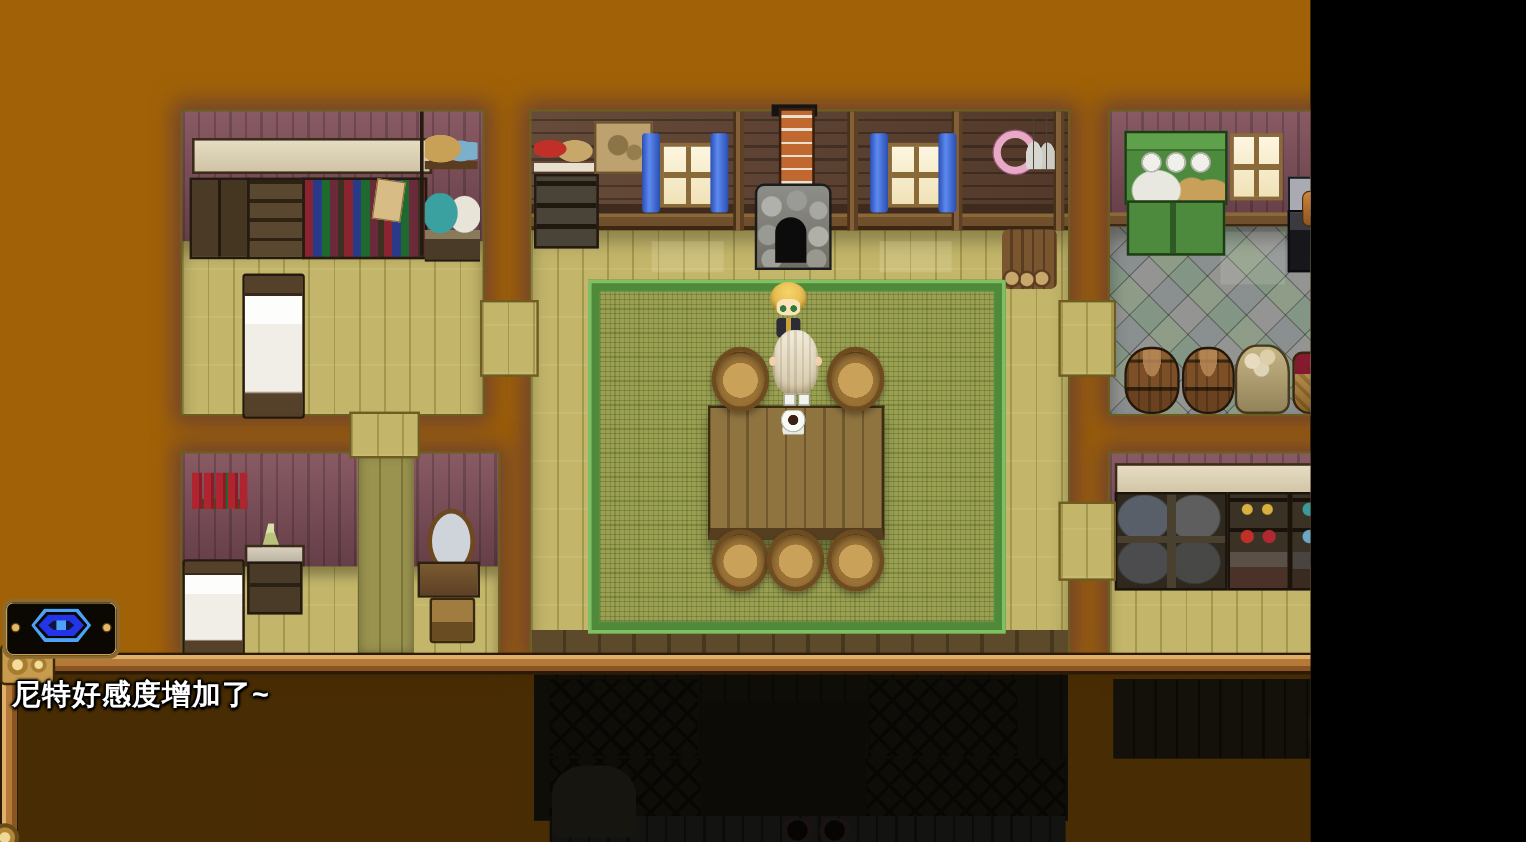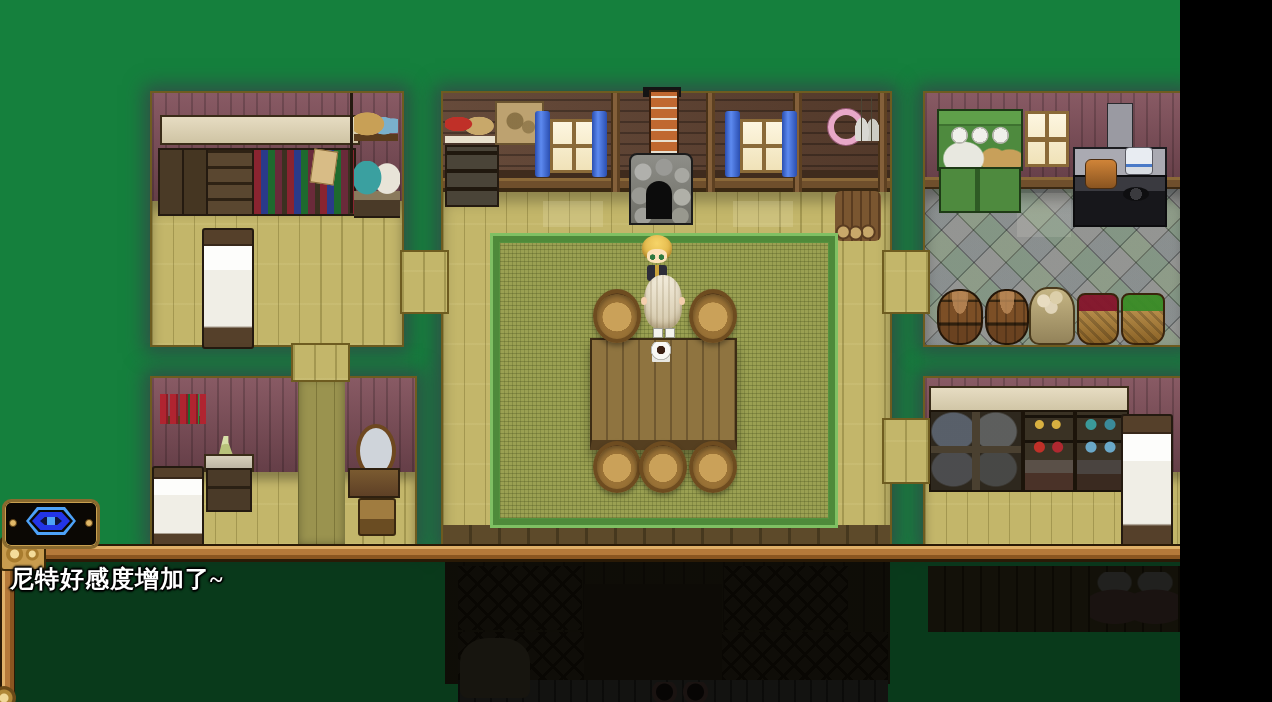--- a/index.html
+++ b/index.html
@@ -1,17 +1,17 @@
 <!DOCTYPE html>
 <html><head>
 <meta charset="utf-8">
 <style>
   html,body{margin:0;padding:0;background:#000;}
-  #game{position:relative;width:1180px;height:702px;background:#15803d;overflow:hidden;
-        font-family:Liberation Serif, serif;}
+  #game{position:relative;width:1092px;height:702px;background:#a16207;overflow:hidden;
+        font-family:Liberation Sans, sans-serif;}
   .abs{position:absolute;}
   .room{position:absolute;box-shadow:0 0 0 2px #6e5c20, 0 0 18px 8px rgba(70,40,80,.55);}
   .wall-m{background-color:#7b4c57;background-image:
       repeating-linear-gradient(90deg, rgba(0,0,0,.18) 0 2px, transparent 2px 13px),
       linear-gradient(rgba(255,215,215,.10), rgba(0,0,0,.18));}
   .wall-b{background-color:#5e4130;background-image:
       repeating-linear-gradient(0deg, rgba(0,0,0,.28) 0 2px, transparent 2px 11px),
       linear-gradient(90deg, rgba(255,255,255,.05), rgba(0,0,0,.12));}
   .floor-y{background-color:#c3b66a;background-image:
       repeating-linear-gradient(90deg, rgba(90,80,20,.30) 0 1.5px, transparent 1.5px 21px),

